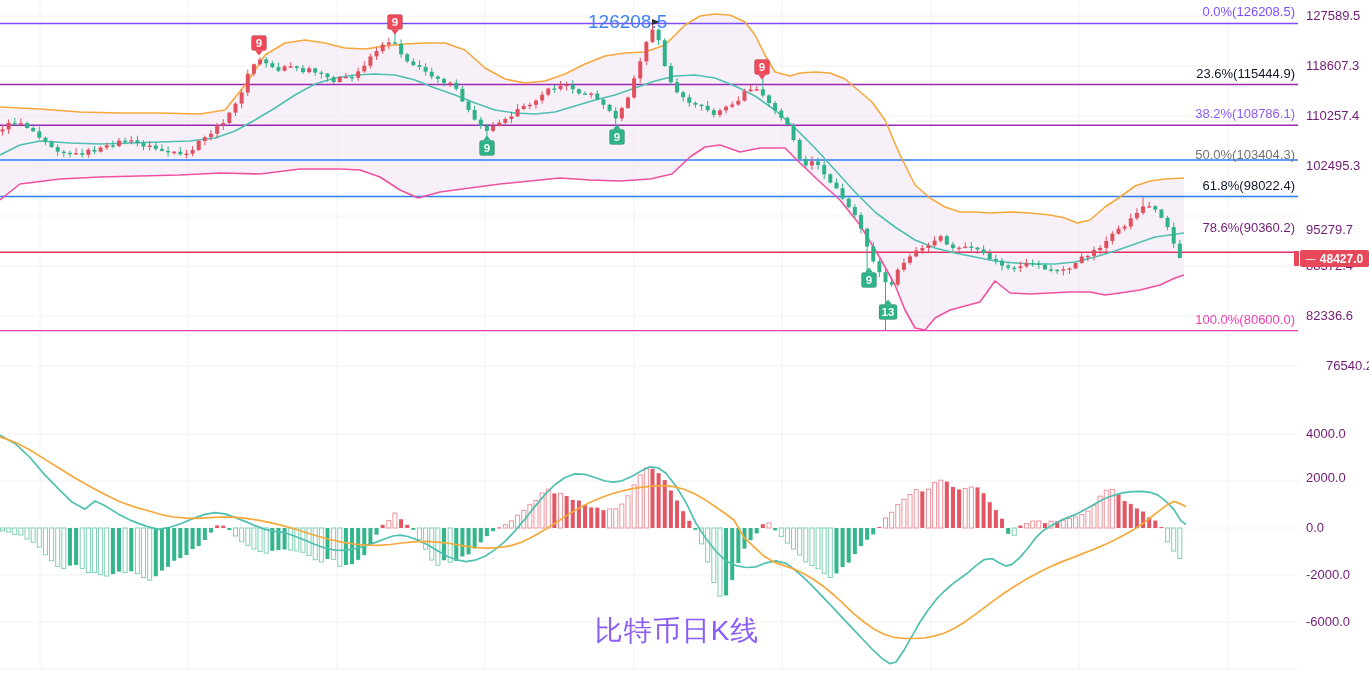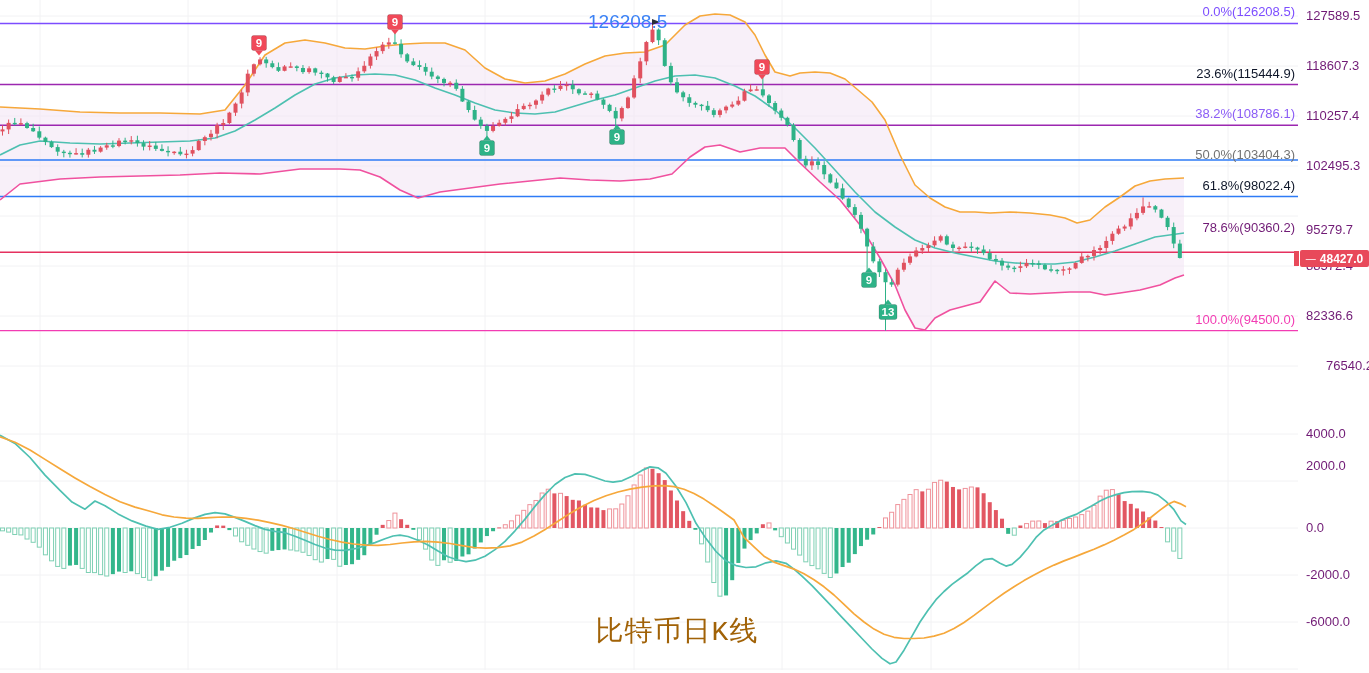--- a/index.html
+++ b/index.html
@@ -674,34 +674,34 @@
       <path d="M 652 19 L 660 22 L 652 25 Z" fill="#2a2e39"></path>
       <rect x="1294" y="251" width="5" height="15" fill="#e8495a"></rect>
     </svg>
   <div id="labels-layer">
       <div class="fib-label" style="top: 4.45396px; color: rgb(124, 77, 255); text-align: right;">0.0%(126208.5)</div>
       <div class="fib-label" style="top: 65.5101px; color: #0f172a;">23.6%(115444.9)</div>
       <div class="fib-label" style="top: 106.202px; color: #8b5cf6;">38.2%(108786.1)</div>
       <div class="fib-label" style="top: 147px; color: #737373;">50.0%(103404.3)</div>
       <div class="fib-label" style="top: 177.563px; color: #0f172a;">61.8%(98022.4)</div>
       <div class="fib-label" style="top: 220px; color: #701a75;">78.6%(90360.2)</div>
-      <div class="fib-label" style="top: 311.602px; color: rgb(242, 60, 179);">100.0%(94500.0)</div>
+      <div class="fib-label" style="top: 311.602px; color: rgb(242, 60, 179);">100.0%(80600.0)</div>
       <div class="annotation" style="top: 11px; left: 588px;">126208.5</div>
       <div class="axis-label" style="top: 8px;">127589.5</div>
       <div class="axis-label" style="top: 58px;">118607.3</div>
       <div class="axis-label" style="top: 108px;">110257.4</div>
       <div class="axis-label" style="top: 158px;">102495.3</div>
       <div class="axis-label" style="top: 208px; margin-top: 14px;">95279.7</div>
       <div class="axis-label" style="top: 258px;">88572.4</div>
       <div class="axis-label" style="top: 308px;">82336.6</div>
       <div class="axis-label" style="top: 358px; margin-left: 20px;">76540.2</div>
       <div class="axis-label" style="top: 426px;">4000.0</div>
-      <div class="axis-label" style="top: 458px;">2000.0</div>
+      <div class="axis-label" style="top: 470px;">2000.0</div>
       <div class="axis-label" style="top: 520px;">0.0</div>
       <div class="axis-label" style="top: 567px;">-2000.0</div>
       <div class="axis-label" style="top: 614px;">-6000.0</div>
     </div>
-  <div class="chart-title" style="color: #a16207; font-family: Liberation Mono, monospace;">比特币日K线</div>
+  <div class="chart-title" style="color: #8b5cf6;">比特币日K线</div>
   <div class="price-badge" id="price-badge" style="top: 250px; background: rgb(232, 73, 90);">
     <span class="dash">—</span>
     <span>48427.0</span>
   </div>
 </div>
 
 </body></html>

